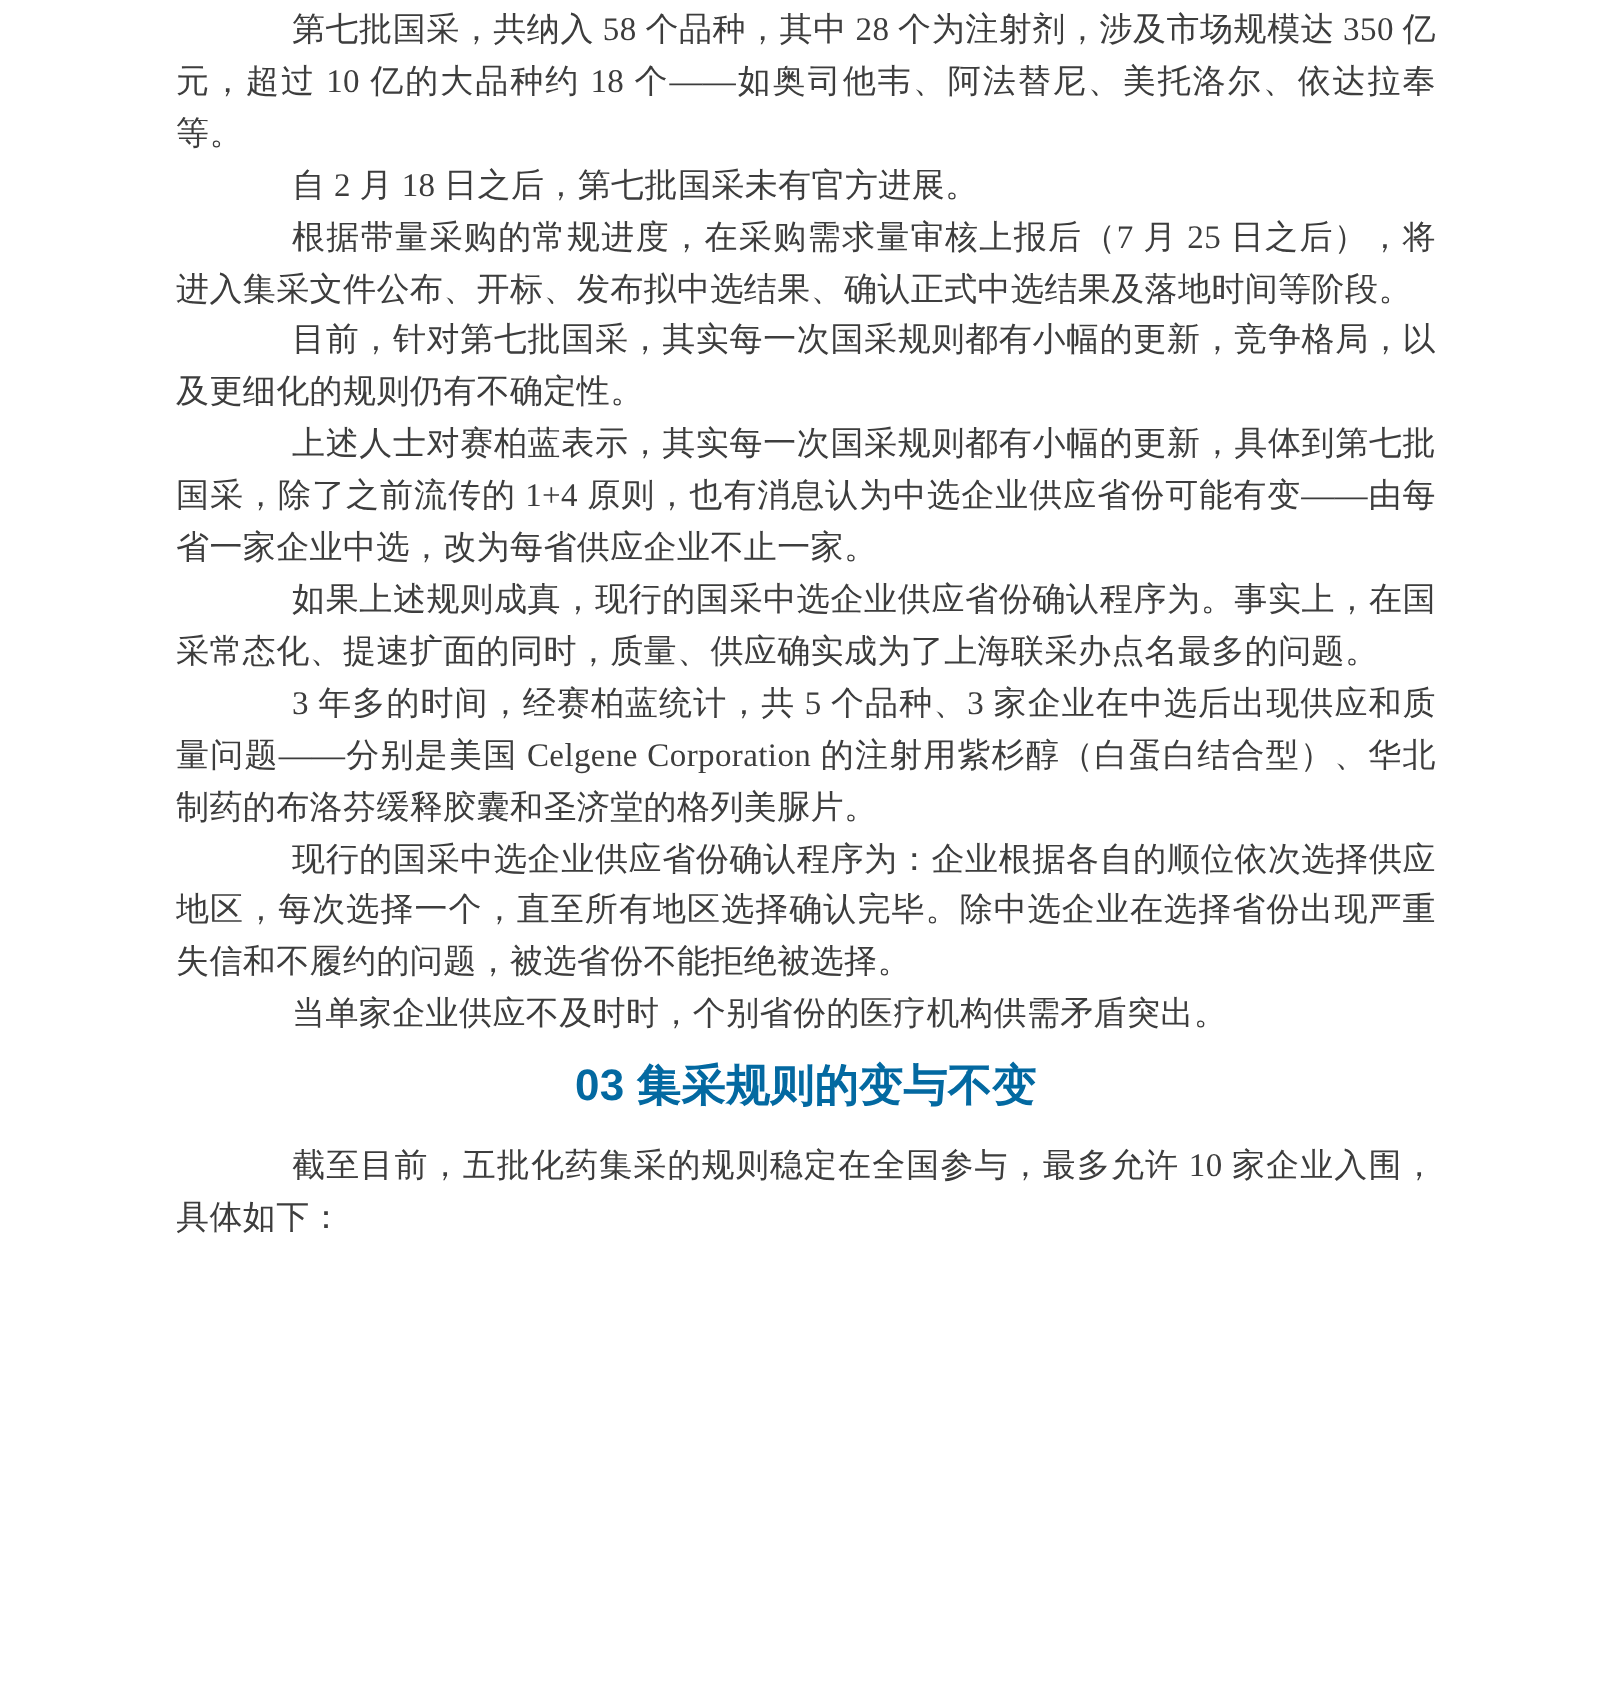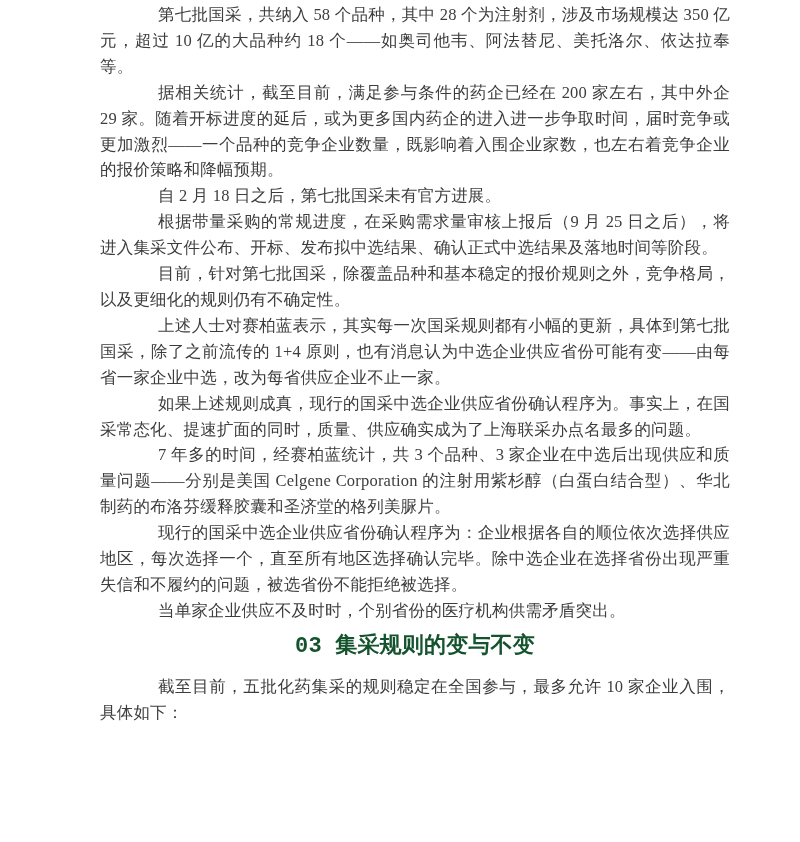--- a/index.html
+++ b/index.html
@@ -8,21 +8,21 @@
     background: #ffffff;
   }
   body {
     width: 800px;
     height: 842px;
     overflow: hidden;
     position: relative;
   }
   .page {
     position: absolute;
-    left: 16px;
+    left: 4px;
     top: 0;
     width: 716px;
     height: 842px;
     background: #ffffff;
   }
   .doc {
     position: absolute;
     left: 84px;
     top: 2px;
     width: 630px;
@@ -37,35 +37,34 @@
     margin: 0;
     text-indent: 58px;
   }
   .heading {
     margin: 8px 0 12px 0;
     font-size: 22px;
     line-height: 30px;
     font-weight: bold;
     text-align: center;
     text-indent: 0;
-    color: #14532d;
-    font-family: Liberation Mono, monospace;
+    color: #0369a1;
+    font-family: Liberation Sans, sans-serif;
   }
 </style>
 </head>
 <body>
 
 <div class="page">
   <div class="doc">
     <p class="para">第七批国采，共纳入 58 个品种，其中 28 个为注射剂，涉及市场规模达 350 亿元，超过 10 亿的大品种约 18 个——如奥司他韦、阿法替尼、美托洛尔、依达拉奉等。</p>
-    <p class="para">据相关统计，截至目前，满足参与条件的药企已经在 200 家左右，其中外企 29 家。随着开标进度的延后，或为更多国内药企的进入进一步争取时间，届时竞争或更加激烈——一个品种的竞争企业数量，既影响着入围企业家数，也左右着竞争企业的报价策略和降幅预期。</p>
     <p class="para">自 2 月 18 日之后，第七批国采未有官方进展。</p>
-    <p class="para">根据带量采购的常规进度，在采购需求量审核上报后（9 月 25 日之后），将进入集采文件公布、开标、发布拟中选结果、确认正式中选结果及落地时间等阶段。</p>
-    <p class="para">目前，针对第七批国采，除覆盖品种和基本稳定的报价规则之外，竞争格局，以及更细化的规则仍有不确定性。</p>
+    <p class="para">根据带量采购的常规进度，在采购需求量审核上报后（7 月 25 日之后），将进入集采文件公布、开标、发布拟中选结果、确认正式中选结果及落地时间等阶段。</p>
+    <p class="para">目前，针对第七批国采，其实每一次国采规则都有小幅的更新，竞争格局，以及更细化的规则仍有不确定性。</p>
     <p class="para">上述人士对赛柏蓝表示，其实每一次国采规则都有小幅的更新，具体到第七批国采，除了之前流传的 1+4 原则，也有消息认为中选企业供应省份可能有变——由每省一家企业中选，改为每省供应企业不止一家。</p>
     <p class="para">如果上述规则成真，现行的国采中选企业供应省份确认程序为。事实上，在国采常态化、提速扩面的同时，质量、供应确实成为了上海联采办点名最多的问题。</p>
-    <p class="para">7 年多的时间，经赛柏蓝统计，共 3 个品种、3 家企业在中选后出现供应和质量问题——分别是美国 Celgene Corporation 的注射用紫杉醇（白蛋白结合型）、华北制药的布洛芬缓释胶囊和圣济堂的格列美脲片。</p>
+    <p class="para">3 年多的时间，经赛柏蓝统计，共 5 个品种、3 家企业在中选后出现供应和质量问题——分别是美国 Celgene Corporation 的注射用紫杉醇（白蛋白结合型）、华北制药的布洛芬缓释胶囊和圣济堂的格列美脲片。</p>
     <p class="para">现行的国采中选企业供应省份确认程序为：企业根据各自的顺位依次选择供应地区，每次选择一个，直至所有地区选择确认完毕。除中选企业在选择省份出现严重失信和不履约的问题，被选省份不能拒绝被选择。</p>
     <p class="para">当单家企业供应不及时时，个别省份的医疗机构供需矛盾突出。</p>
     <h2 class="heading">03 集采规则的变与不变</h2>
     <p class="para">截至目前，五批化药集采的规则稳定在全国参与，最多允许 10 家企业入围，具体如下：</p>
   </div>
 </div>
 
 </body></html>

